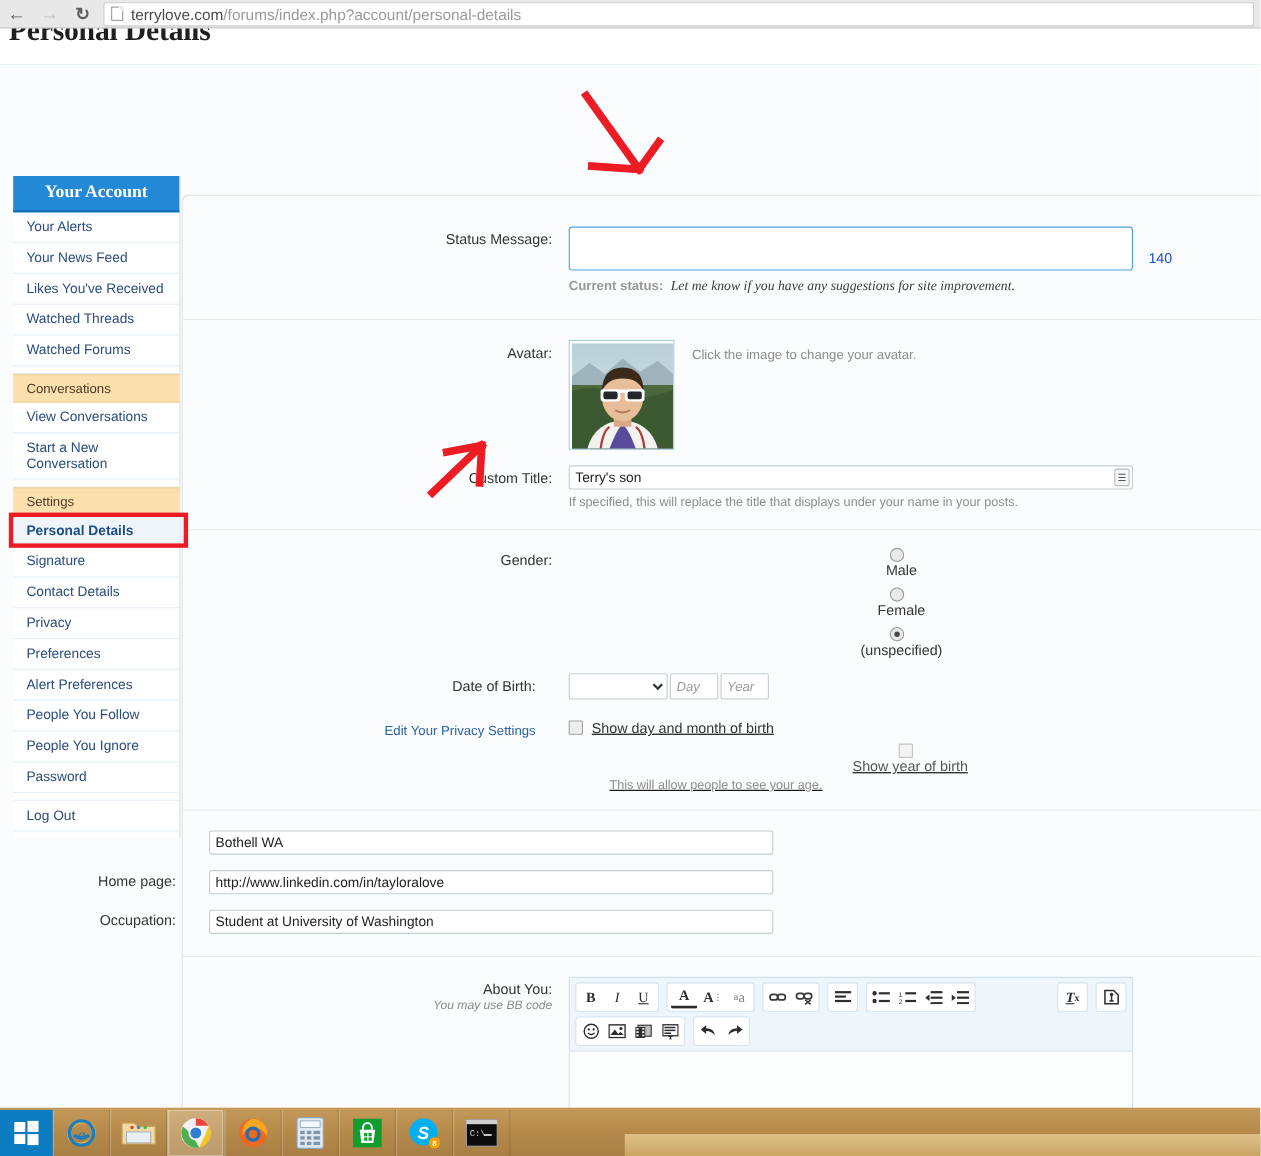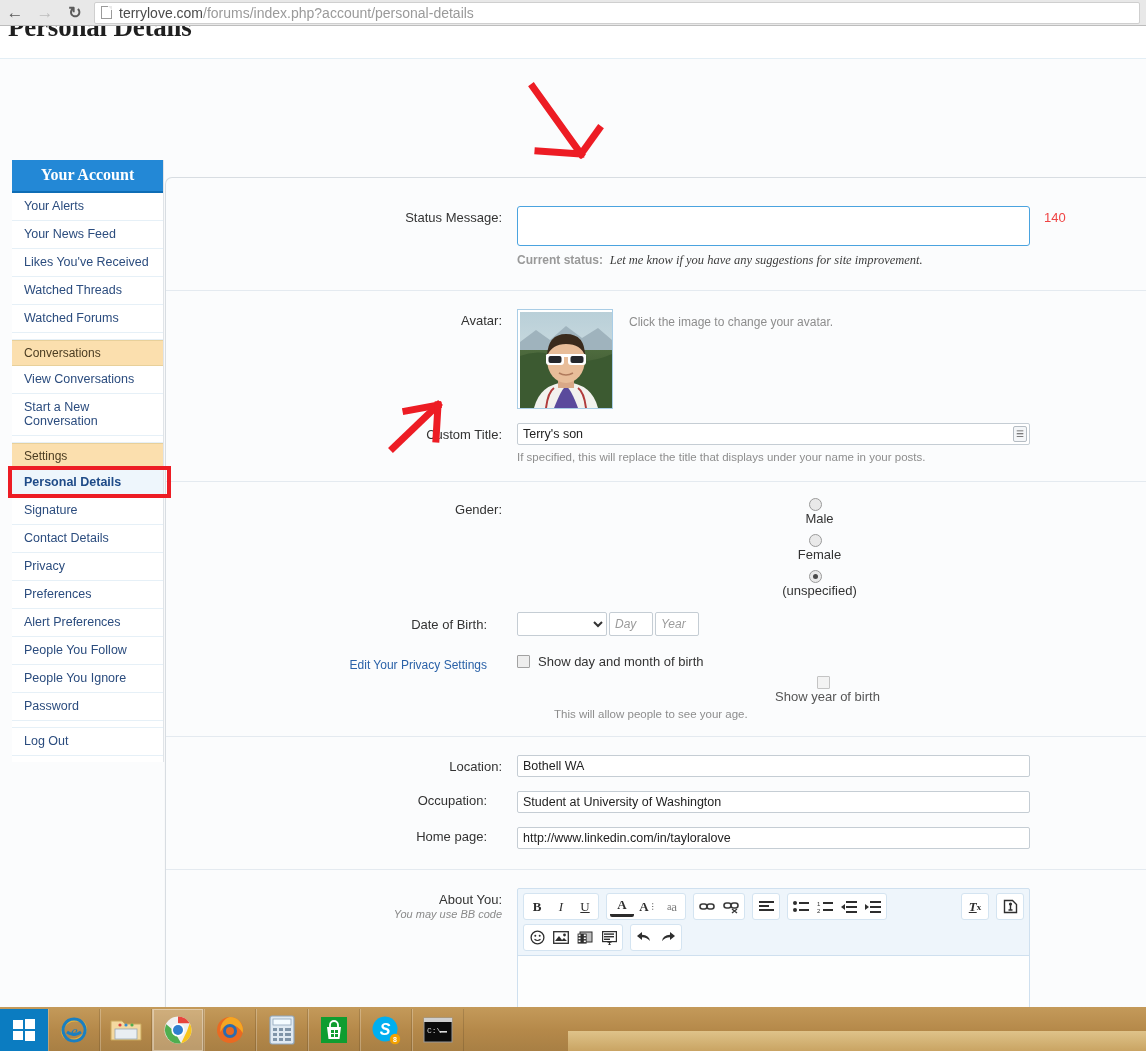--- a/index.html
+++ b/index.html
@@ -121,21 +121,21 @@
   textarea.status{
     width:513px; height:40px; resize:none;
     border:1px solid #4aa3df; border-radius:3px;
     outline:none; background:#ffffff;
     font-family:"Liberation Sans", sans-serif; font-size:13px;
     padding:4px 5px;
     vertical-align: top;
   }
   .counter{
     display:inline-block; margin-left:14px; vertical-align:top;
-    color:#ef4444; font-size:13px; padding-top:4px;
+    color:#1d4ed8; font-size:13px; padding-top:4px;margin-top:17px;
   }
   .cur-status{ margin-top:7px; font-size:12px; color:#999999; }
   .cur-status b{ font-weight:bold; }
   .cur-status i{ color:#3c3c3c; font-style:italic; font-family:"Liberation Serif", serif; font-size:12.5px;}
 
   
   .avatar-wrap{ display:flex; align-items:flex-start; }
   .avatar{
     width:96px; height:100px; border:1px solid #a9cde6; padding:2px; background:#fff;
     cursor:pointer; overflow:hidden; flex:none;
@@ -379,48 +379,47 @@
             <div style="position:absolute; left:-327px; top:3px; width:312px; text-align:right; padding-right:15px;">
               <span style="font-size:13px;color:#333;">Date of Birth:</span>
             </div>
             <div class="dob">
               <select class="month"><option></option></select>
               <input class="small" placeholder="Day" style="">
               <input class="small" placeholder="Year" style="">
             </div>
           </div>
 
-          <div style="position:relative; margin-top:18px;">
+          <div style="position:relative; margin-top:18px;text-decoration:underline;">
             <div style="position:absolute; left:-327px; top:1px; width:312px; text-align:right; padding-right:15px;">
               <a class="privacy-link">Edit Your Privacy Settings</a>
             </div>
             <div class="cbx-line">
               <span class="cbx"></span>
               <span>Show day and month of birth</span>
             </div>
             <div class="cbx-line" style="margin-left:16px; margin-top:7px;flex-direction:column;">
               <span class="cbx light"></span>
               <span style="color:#555;">Show year of birth</span>
             </div>
             <div class="subnote" style="margin-left:37px;">This will allow people to see your age.</div>
           </div>
         </div>
       </div>
 
       <div class="row row-sep" style="padding-top:18px;padding-bottom:20px;">
-        <div class="lbl">Location:</div>
         <div class="fld">
           <input class="txt" type="text" value="Bothell WA" style="">
           <div style="position:relative; margin-top:14px;">
+            <div style="position:absolute; left:-327px; top:2px; width:312px; text-align:right; padding-right:15px; font-size:13px; color:#333;">Home page:</div>
+            <input class="txt" type="text" value="http://www.linkedin.com/in/tayloralove" style="">
+          </div>
+          <div style="position:relative; margin-top:14px;">
             <div style="position:absolute; left:-327px; top:2px; width:312px; text-align:right; padding-right:15px; font-size:13px; color:#333;">Occupation:</div>
             <input class="txt" type="text" value="Student at University of Washington" style="">
-          </div>
-          <div style="position:relative; margin-top:14px;">
-            <div style="position:absolute; left:-327px; top:2px; width:312px; text-align:right; padding-right:15px; font-size:13px; color:#333;">Home page:</div>
-            <input class="txt" type="text" value="http://www.linkedin.com/in/tayloralove" style="">
           </div>
         </div>
       </div>
 
       <div class="row" style="padding-top:18px;">
         <div class="lbl">
           <span>About You:</span>
           <span class="note">You may use BB code</span>
         </div>
         <div class="fld">

